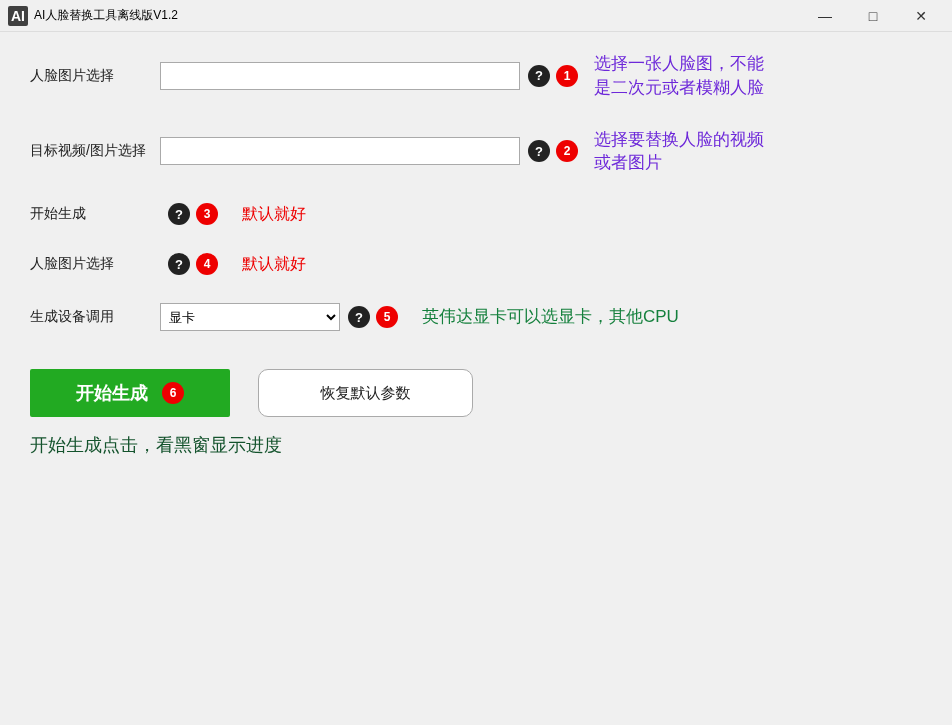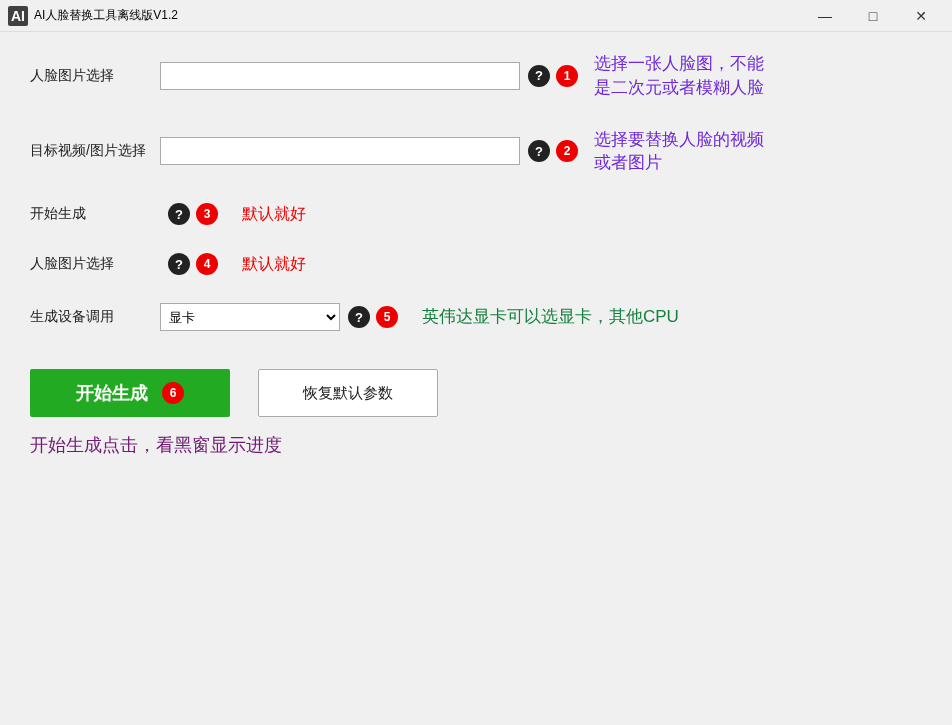--- a/index.html
+++ b/index.html
@@ -174,30 +174,30 @@
       align-items: center;
       justify-content: center;
       gap: 8px;
       border-radius: 2px;
     }
 
     .btn-normal {
       background: white;
       color: #222;
       border: 1px solid #aaa;
-      width: 180px;
+      width: 215px;
       height: 48px;
       font-size: 15px;
       cursor: pointer;
-      border-radius: 2px;
+      border-radius: 10px;
     }
 
     .bottom-hint {
       font-size: 18px;
-      color: #701a75;
+      color: #14532d;
       margin-top: 4px;
     }
   </style>
 </head>
 <body>
 
 <div class="title-bar">
   <div class="title-bar-icon">
     <span>AI</span>
   </div>

